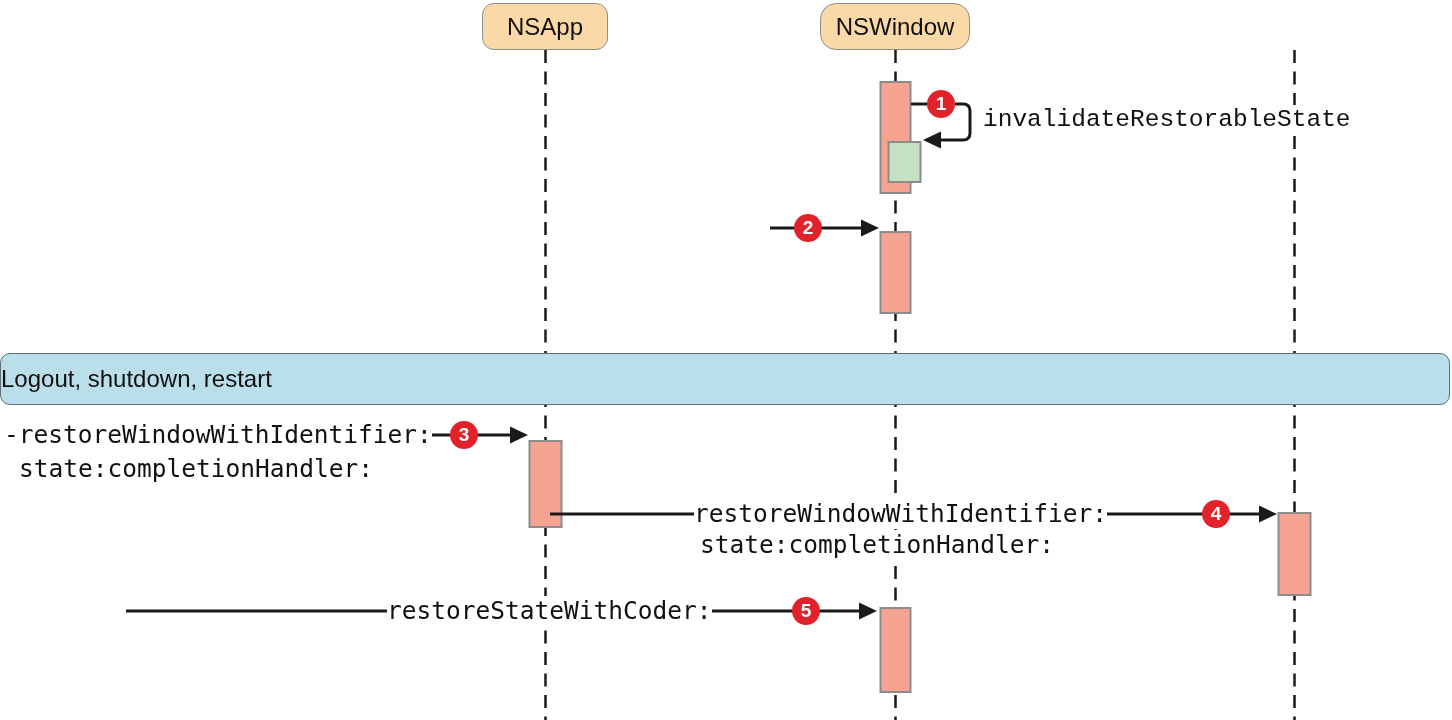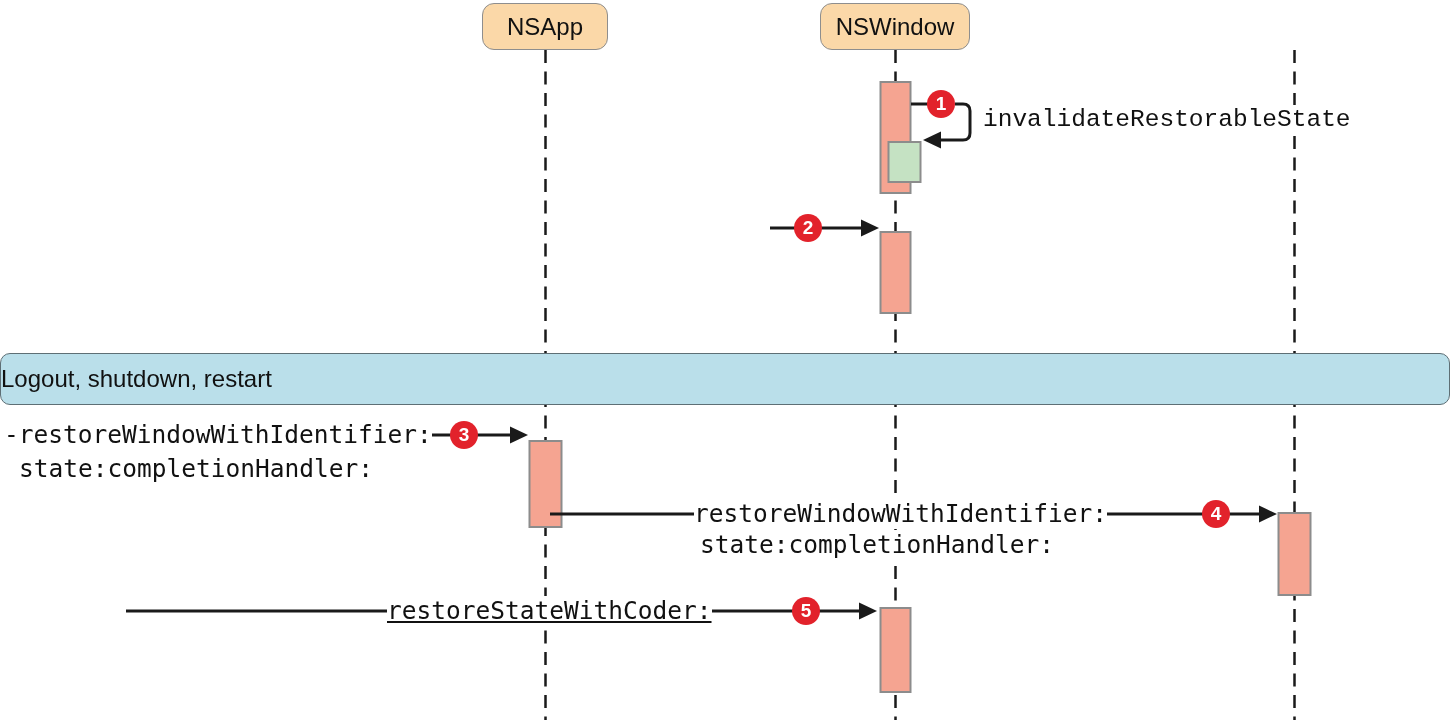--- a/index.html
+++ b/index.html
@@ -68,34 +68,34 @@
       <polygon points="879,228 861,219.5 861,236.5"></polygon>
       <polygon points="528,435 510,426.5 510,443.5"></polygon>
       <polygon points="1277,514 1259,505.5 1259,522.5"></polygon>
       <polygon points="877,611 859,602.5 859,619.5"></polygon>
     </g>
   </svg>
 
   <div class="participant" style="left:482px; width:126px;">
     <span>NSApp</span>
   </div>
-  <div class="participant" style="left:820px; width:150px;">
+  <div class="participant" style="left:820px; width:150px;border-radius:16px;">
     <span>NSWindow</span>
   </div>
 
   <div class="divider">
     <span>Logout, shutdown, restart</span>
   </div>
 
   <div class="mlabel" style="left:983px; top:105px;font-family:Liberation Mono, monospace;">invalidateRestorableState</div>
   <div class="mlabel" style="left:4px; top:420px;">-restoreWindowWithIdentifier:</div>
   <div class="mlabel" style="left:19px; top:454px;">state:completionHandler:</div>
   <div class="mlabel" style="left:694px; top:499px;text-align:center;">restoreWindowWithIdentifier:</div>
   <div class="mlabel" style="left:700px; top:530px;">state:completionHandler:</div>
-  <div class="mlabel" style="left:387px; top:596px;text-decoration:underline;">restoreStateWithCoder:</div>
+  <div class="mlabel" style="left:387px; top:596px;">restoreStateWithCoder:</div>
 
   <div class="badge" style="left:927px;  top:90px;">1</div>
   <div class="badge" style="left:794px;  top:214px;">2</div>
   <div class="badge" style="left:450px;  top:421px;">3</div>
   <div class="badge" style="left:1202px; top:500px;">4</div>
   <div class="badge" style="left:792px;  top:597px;">5</div>
 
 </div>
 
 </body></html>

